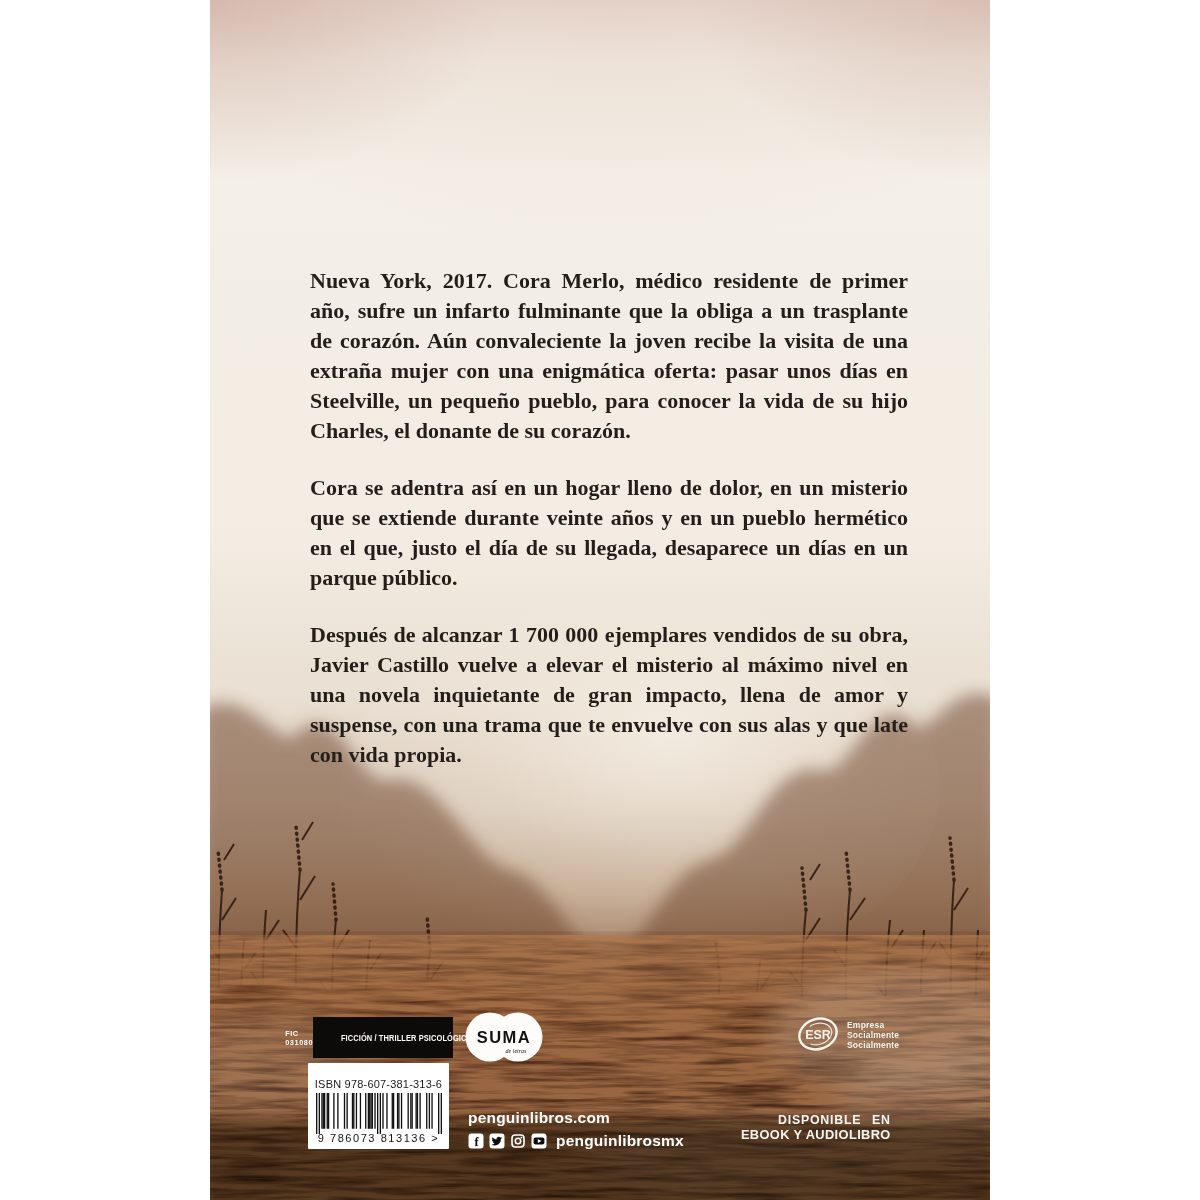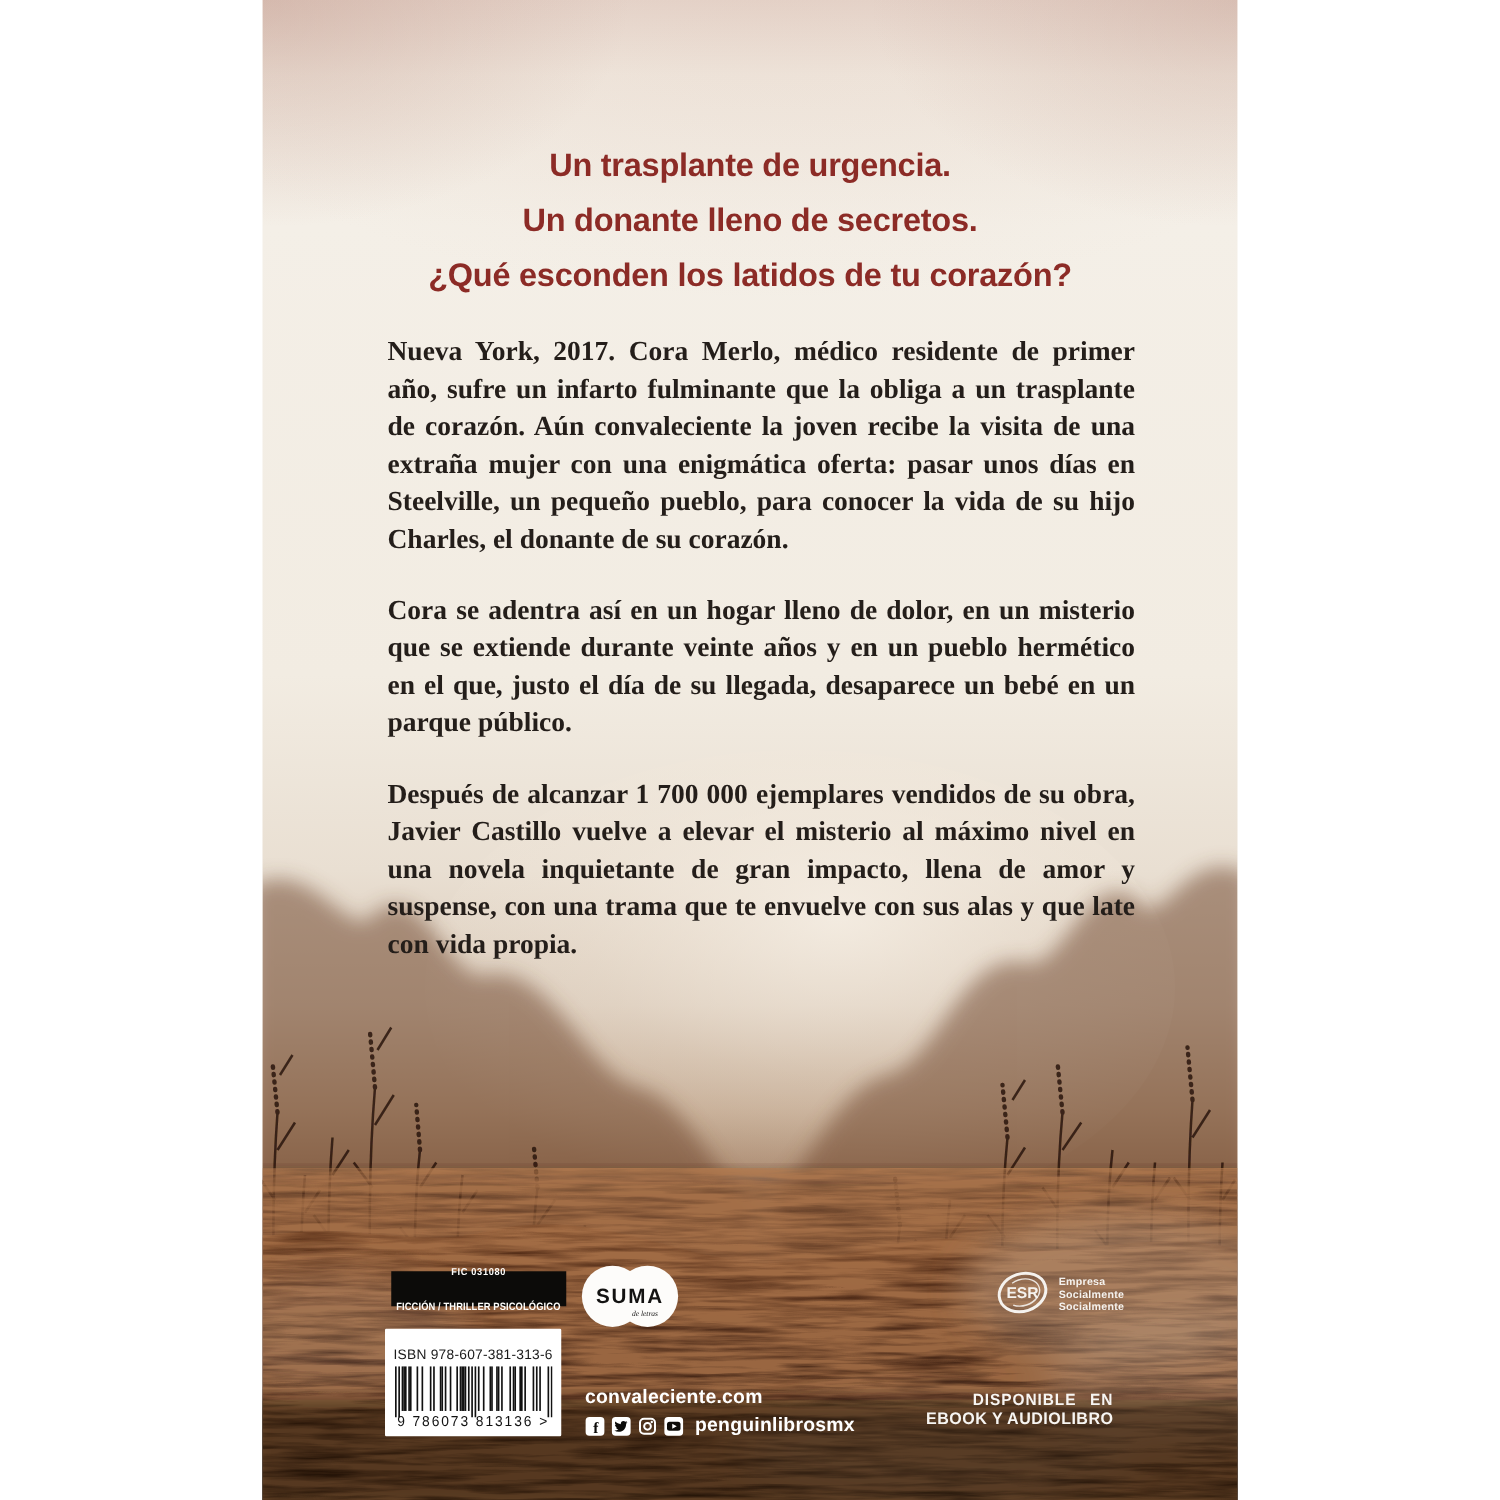--- a/index.html
+++ b/index.html
@@ -21,22 +21,22 @@
   
   .headline{position:absolute;left:0;right:0;top:110px;text-align:center;
     font-weight:bold;font-size:26px;line-height:44px;letter-spacing:-0.2px;}
   
   .synopsis{position:absolute;left:100px;top:266px;width:598px;
     font-family:"Liberation Serif","DejaVu Serif",serif;font-size:22px;line-height:30px;
     color:#241e1a;text-align:justify;font-weight:bold;}
   .synopsis p{margin:0 0 27px 0;}
 
   
-  .genre-box{position:absolute;left:103px;top:1017px;width:140px;height:28px;
-    background:#0c0b09;color:#fdfdfb;display:flex;flex-direction:column;
+  .genre-box{position:absolute;left:103px;top:1017px;width:140px;height:41px;
+    background:#0c0b09;color:#fdfdfb;display:flex;flex-direction:row;
     align-items:center;justify-content:center;gap:18px;}
   .genre-box .l1{font-size:8px;font-weight:bold;letter-spacing:.6px;transform:scaleX(.92);}
   .genre-box .l2{font-size:8.5px;font-weight:bold;letter-spacing:.1px;white-space:nowrap;transform:scaleX(.88);}
 
   .isbn-box{position:absolute;left:98px;top:1063px;width:141px;height:86px;background:#ffffff;
     text-align:center;border-radius:1px;}
   .isbn-label{font-size:11px;color:#1a1a1a;margin-top:15px;letter-spacing:.2px;}
   .barcode-svg{display:block;margin:3px auto 0 auto;width:126px;height:41px;}
   .barcode-svg rect{fill:#111;}
   .isbn-digits{font-size:11.5px;color:#111;letter-spacing:1.6px;margin-top:-2px;white-space:nowrap;transform:scaleX(.96);}
@@ -114,29 +114,24 @@
 
       <g filter="url(#b16)">
         <ellipse cx="690" cy="470" rx="130" ry="60" fill="#c9b6a6" opacity=".28"></ellipse>
         <ellipse cx="745" cy="545" rx="120" ry="50" fill="#c2ad9c" opacity=".22"></ellipse>
         <ellipse cx="55" cy="505" rx="105" ry="48" fill="#c2ad9c" opacity=".16"></ellipse>
         <ellipse cx="540" cy="600" rx="160" ry="42" fill="#b7a290" opacity=".14"></ellipse>
       </g>
       <rect x="-10" y="560" width="800" height="90" fill="#180a04" opacity=".5" filter="url(#b8)"></rect>
     </svg>
 
-    <div class="headline" style="color:#8c2b26;">
-      <div>Un trasplante de urgencia.</div>
-      <div>Un donante lleno de secretos.</div>
-      <div>¿Qué esconden los latidos de tu corazón?</div>
-    </div>
 
     <div class="synopsis">
       <p>Nueva York, 2017. Cora Merlo, médico residente de primer año, sufre un infarto fulminante que la obliga a un trasplante de corazón. Aún convaleciente la joven recibe la visita de una extraña mujer con una enigmática oferta: pasar unos días en Steelville, un pequeño pueblo, para conocer la vida de su hijo Charles, el donante de su corazón.</p>
-      <p>Cora se adentra así en un hogar lleno de dolor, en un misterio que se extiende durante veinte años y en un pueblo hermético en el que, justo el día de su llegada, desaparece un bebé en un parque público.</p>
+      <p>Cora se adentra así en un hogar lleno de dolor, en un misterio que se extiende durante veinte años y en un pueblo hermético en el que, justo el día de su llegada, desaparece un días en un parque público.</p>
       <p>Después de alcanzar 1 700 000 ejemplares vendidos de su obra, Javier Castillo vuelve a elevar el misterio al máximo nivel en una novela inquietante de gran impacto, llena de amor y suspense, con una trama que te envuelve con sus alas y que late con vida propia.</p>
     </div>
 
     <div class="genre-box">
       <div class="l1">FIC 031080</div>
       <div class="l2">FICCIÓN / THRILLER PSICOLÓGICO</div>
     </div>
 
     <div class="isbn-box">
       <div class="isbn-label">ISBN 978-607-381-313-6</div>
@@ -189,21 +184,21 @@
     <div class="suma">
       <svg width="86" height="58" viewBox="0 0 86 58">
         <circle cx="28" cy="29" r="24.5" fill="#fdfcfa"></circle>
         <circle cx="56" cy="29" r="24.5" fill="#fdfcfa"></circle>
         <text x="42" y="34.5" text-anchor="middle" font-family="Liberation Sans, sans-serif" font-weight="bold" font-size="16.5" letter-spacing="1.5" fill="#131211">SUMA</text>
         <text x="54" y="45" text-anchor="middle" font-family="Liberation Serif, serif" font-style="italic" font-size="6" fill="#131211">de letras</text>
       </svg>
     </div>
 
     <div class="penguin">
-      <div class="site">convaleciente.com</div>
+      <div class="site">penguinlibros.com</div>
       <div class="social-row">
         <svg width="16" height="16" viewBox="0 0 16 16">
           <rect x="0.5" y="0.5" width="15" height="15" rx="3" fill="#fff"></rect>
           <text x="8.6" y="13" text-anchor="middle" font-family="Liberation Serif, serif" font-weight="bold" font-size="12.5" fill="#0c0b09">f</text>
         </svg>
         <svg width="16" height="16" viewBox="0 0 16 16">
           <rect x="0.5" y="0.5" width="15" height="15" rx="3" fill="#fff"></rect>
           <path fill="#0c0b09" d="M13,4.7c-.4.2-.8.3-1.2.4.4-.3.8-.7.9-1.2-.4.2-.9.4-1.4.5-.4-.4-1-.7-1.6-.7-1.2,0-2.1,1-2.1,2.1 0,.2,0,.3.1.5C6,6.2,4.4,5.4,3.3,4.2c-.2.3-.3.7-.3,1.1 0,.7.4,1.4,1,1.8-.3,0-.7-.1-1-.3v0c0,1,.7,1.9,1.7,2.1-.2,0-.4.1-.6.1-.1,0-.3,0-.4,0,.3.8,1.1,1.4,2,1.5-.7.6-1.7.9-2.7.9-.2,0-.3,0-.5,0,1,.6,2.1,1,3.3,1,4,0,6.1-3.3,6.1-6.1 0-.1,0-.2,0-.3C12.4,5.6,12.7,5.2,13,4.7Z"></path>
         </svg>
         <svg width="16" height="16" viewBox="0 0 16 16">

